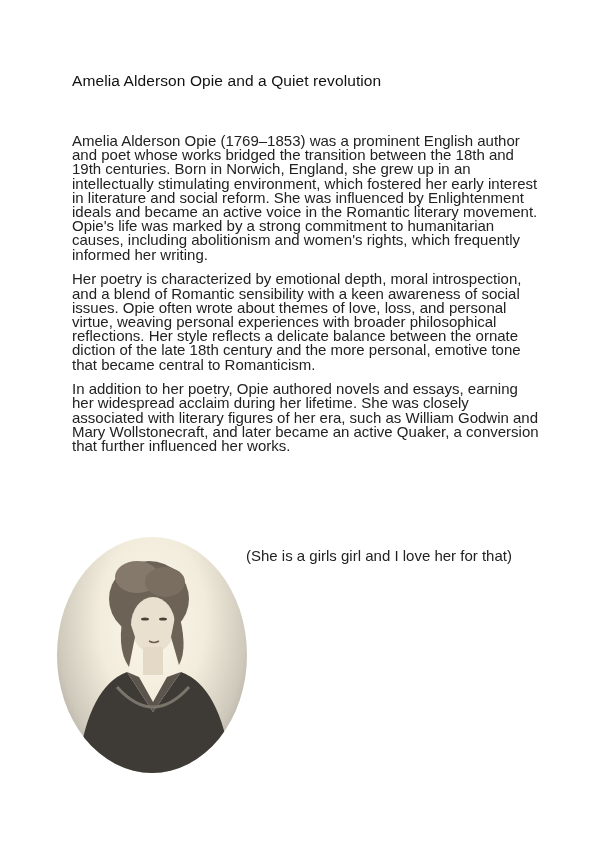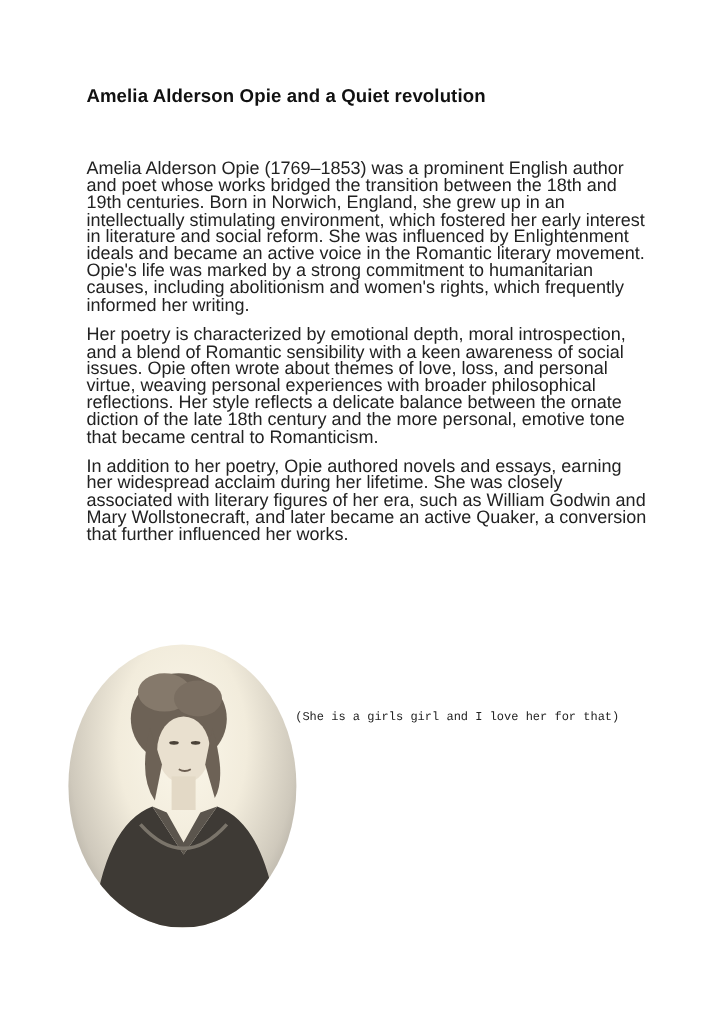--- a/index.html
+++ b/index.html
@@ -1,23 +1,23 @@
 <!DOCTYPE html>
 <html><head>
 <meta charset="utf-8">
 <style>
   html, body { margin: 0; padding: 0; background: #ffffff; }
   body { width: 600px; height: 848px; position: relative; overflow: hidden; font-family: "Liberation Sans", sans-serif; color: #111; }
-  .title { position: absolute; left: 72px; top: 72px; font-size: 15.5px; font-weight: bold; letter-spacing: 0.1px; color: #111; margin: 0; }
+  .title { position: absolute; left: 72px; top: 72px; font-size: 15.5px; font-weight: normal; letter-spacing: 0.1px; color: #111; margin: 0; }
   .body { position: absolute; left: 72px; top: 134px; width: 470px; font-size: 15px; line-height: 14.2px; color: #222; }
   .body p { margin: 0 0 10.5px 0; }
   .portrait { position: absolute; left: 57px; top: 537px; width: 190px; height: 236px; border-radius: 50%; overflow: hidden;
     background: radial-gradient(ellipse at 50% 35%, #fbf7ea 0%, #f2ecdc 40%, #cfc9bc 70%, #8a867e 100%); }
   .portrait svg { width: 100%; height: 100%; display: block; }
-  .caption { position: absolute; left: 246px; top: 593px; font-size: 10px; color: #222; font-family: Liberation Mono, monospace; }
+  .caption { position: absolute; left: 246px; top: 547px; font-size: 15px; color: #222; }
 </style>
 </head>
 <body>
 
 <h1 class="title">Amelia Alderson Opie and a Quiet revolution</h1>
 
 <div class="body">
   <p>Amelia Alderson Opie (1769–1853) was a prominent English author and poet whose works bridged the transition between the 18th and 19th centuries. Born in Norwich, England, she grew up in an intellectually stimulating environment, which fostered her early interest in literature and social reform. She was influenced by Enlightenment ideals and became an active voice in the Romantic literary movement. Opie's life was marked by a strong commitment to humanitarian causes, including abolitionism and women's rights, which frequently informed her writing.</p>
   <p>Her poetry is characterized by emotional depth, moral introspection, and a blend of Romantic sensibility with a keen awareness of social issues. Opie often wrote about themes of love, loss, and personal virtue, weaving personal experiences with broader philosophical reflections. Her style reflects a delicate balance between the ornate diction of the late 18th century and the more personal, emotive tone that became central to Romanticism.</p>
   <p>In addition to her poetry, Opie authored novels and essays, earning her widespread acclaim during her lifetime. She was closely associated with literary figures of her era, such as William Godwin and Mary Wollstonecraft, and later became an active Quaker, a conversion that further influenced her works.</p>

